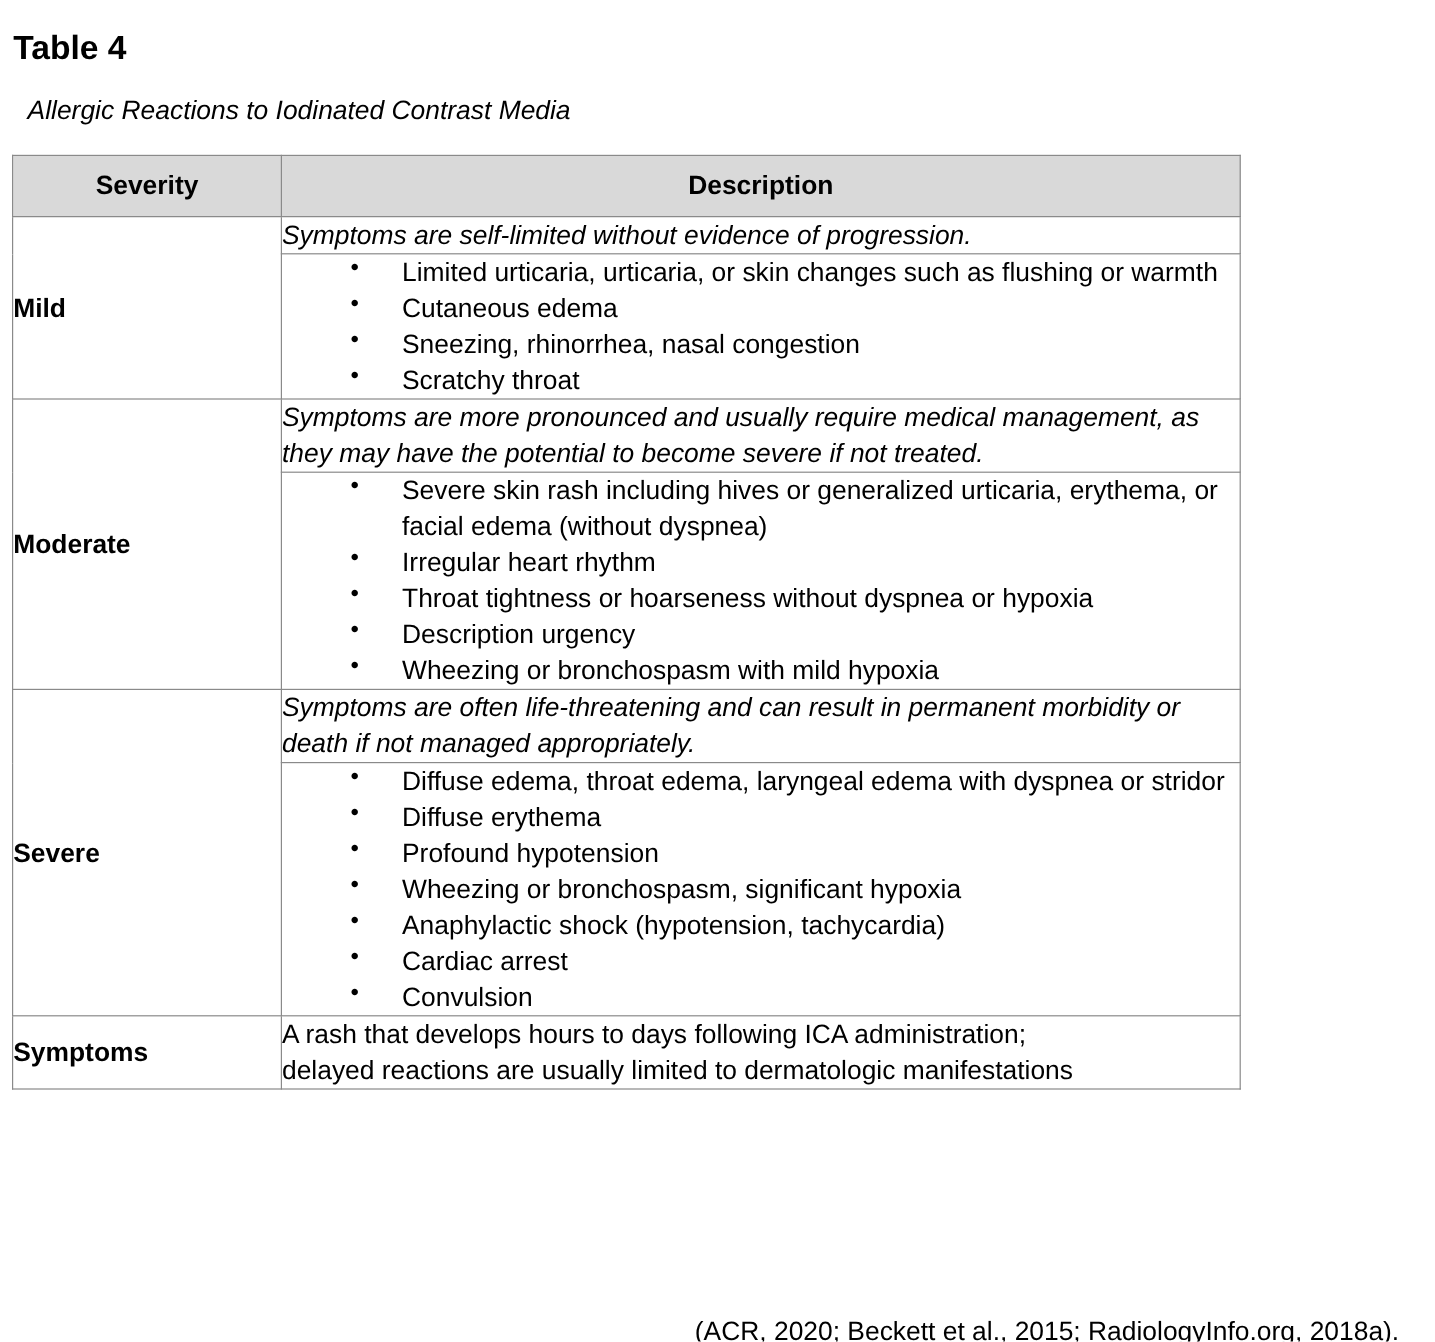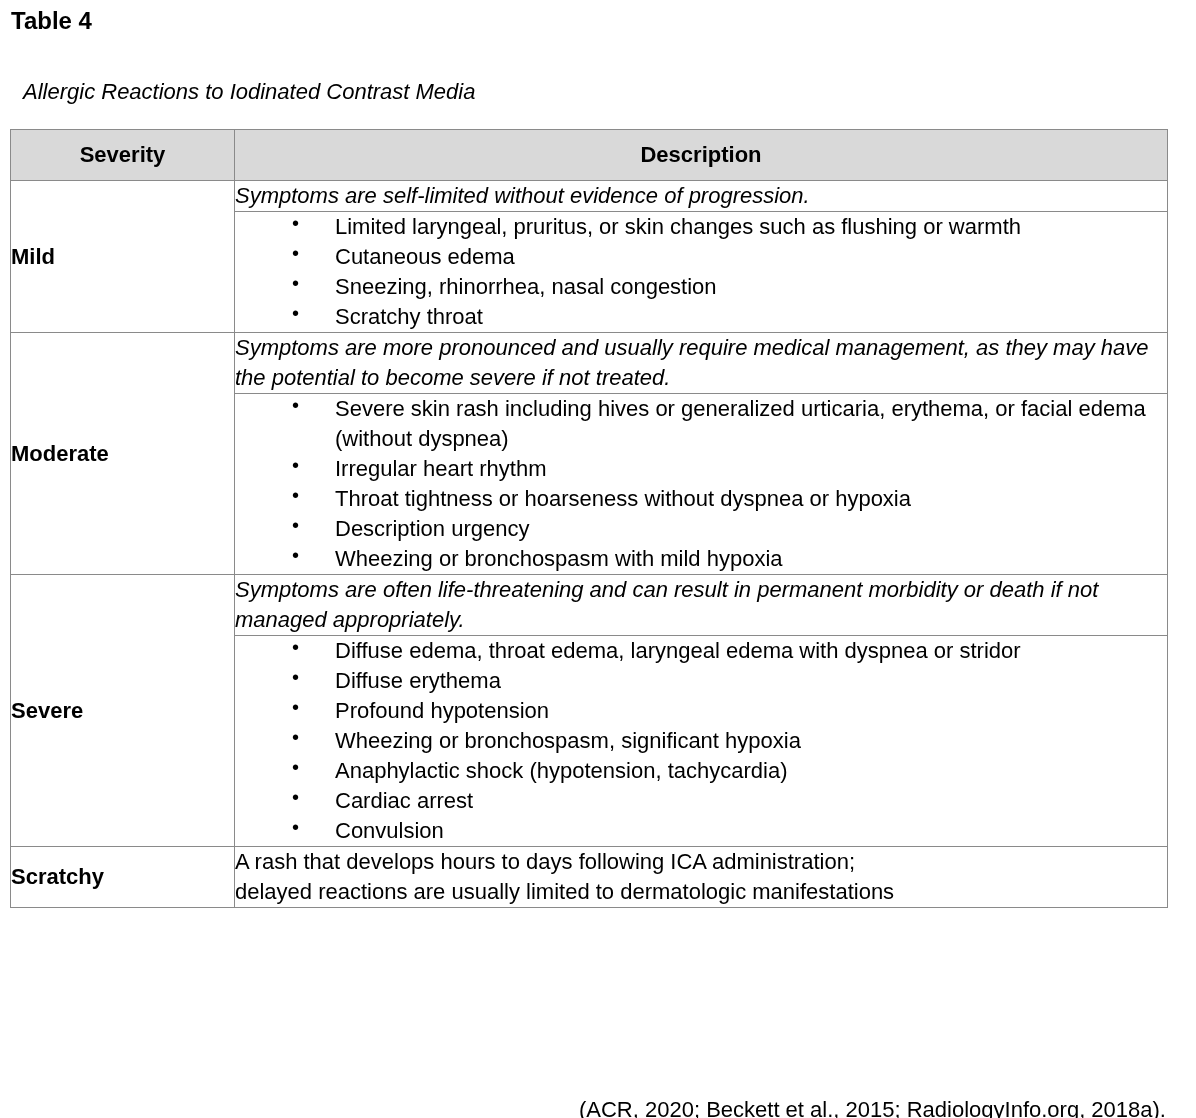--- a/index.html
+++ b/index.html
@@ -1,30 +1,30 @@
 <!DOCTYPE html>
 <html><head>
   <meta charset="utf-8">
   <style>
     html, body { margin: 0; padding: 0; background: #ffffff; }
     body {
       width: 1196px; height: 1118px; position: relative; overflow: hidden;
       font-family: "Liberation Sans", sans-serif; color: #000;
     }
     .table-label {
-      position: absolute; left: 11px; top: 7px;
-      font-size: 24px; font-weight: bold; margin: 0;
+      position: absolute; left: 11px; top: 24px;
+      font-size: 28px; font-weight: bold; margin: 0;
     }
     .table-title {
       position: absolute; left: 11px; top: 67px;
       font-size: 22px; font-style: italic; margin: 12px;
     }
     table.main {
       position: absolute; left: 10px; top: 129px;
-      width: 1158px; border-collapse: collapse;
+      width: 1024px; border-collapse: collapse;
       font-size: 22px;
     }
     table.main th, table.main td {
       border: 1.5px solid #8a8a8a;
       padding: 0;
       vertical-align: middle;
     }
     table.main th {
       background: #d9d9d9; font-weight: bold; text-align: center;
       height: 50px;
@@ -69,21 +69,21 @@
   </thead>
   <tbody>
 
     <tr>
       <td class="sev" rowspan="2">Mild</td>
       <td class="desc-text">Symptoms are self-limited without evidence of progression.</td>
     </tr>
     <tr>
       <td class="desc-list">
         <ul class="bullets">
-          <li><span class="bullet">•</span><span>Limited laryngeal, pruritus, or skin changes such as flushing or warmth</span></li>
+          <li><span class="bullet">•</span><span>Limited urticaria, urticaria, or skin changes such as flushing or warmth</span></li>
           <li><span class="bullet">•</span><span>Cutaneous edema</span></li>
           <li><span class="bullet">•</span><span>Sneezing, rhinorrhea, nasal congestion</span></li>
           <li><span class="bullet">•</span><span>Scratchy throat</span></li>
         </ul>
       </td>
     </tr>
 
     <tr>
       <td class="sev" rowspan="2">Moderate</td>
       <td class="desc-text">Symptoms are more pronounced and usually require medical management, as they may have the potential to become severe if not treated.</td>
@@ -112,21 +112,21 @@
           <li><span class="bullet">•</span><span>Profound hypotension</span></li>
           <li><span class="bullet">•</span><span>Wheezing or bronchospasm, significant hypoxia</span></li>
           <li><span class="bullet">•</span><span>Anaphylactic shock (hypotension, tachycardia)</span></li>
           <li><span class="bullet">•</span><span>Cardiac arrest</span></li>
           <li><span class="bullet">•</span><span>Convulsion</span></li>
         </ul>
       </td>
     </tr>
 
     <tr>
-      <td class="sev">Scratchy</td>
+      <td class="sev">Symptoms</td>
       <td class="delayed-text">
         <div>A rash that develops hours to days following ICA administration;</div>
         <div>delayed reactions are usually limited to dermatologic manifestations</div>
       </td>
     </tr>
   </tbody>
 </table>
 
 <p class="citation">(ACR, 2020; Beckett et al., 2015; RadiologyInfo.org, 2018a).</p>
 

